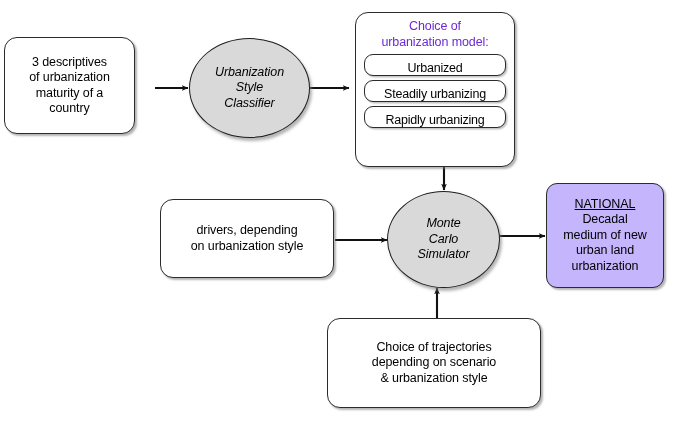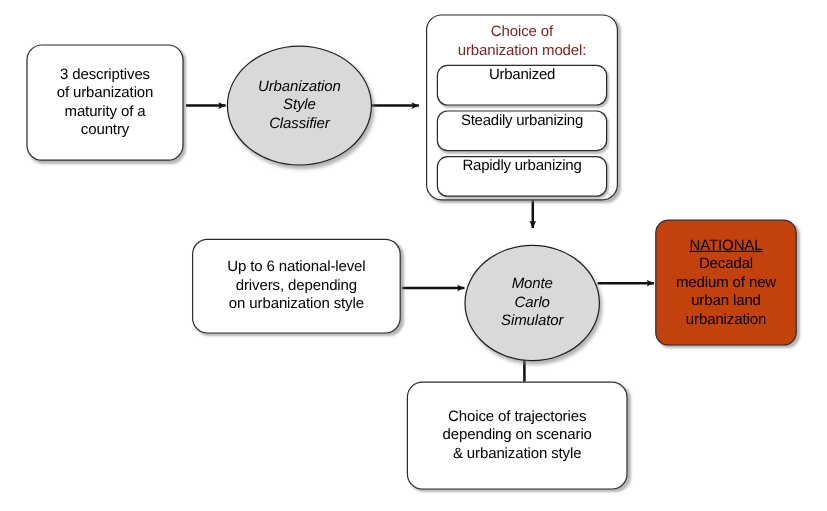--- a/index.html
+++ b/index.html
@@ -53,21 +53,21 @@
   .ellipse {
     background: #d9d9d9;
     border: 1.3px solid #1e1e1e;
     border-radius: 50%;
     box-shadow: 2px 3px 3px rgba(130,130,130,0.6);
     font-style: italic;
   }
 
   
   .gold {
-    background: #c2410c;
+    background: #c4b5fd;
     border: 1.3px solid #2b2b2b;
     border-radius: 11px;
     box-shadow: 2px 2px 2px rgba(120,120,120,0.55);
   }
 
   
   .choice-box {
     position: absolute;
     box-sizing: border-box;
     background: #ffffff;
@@ -76,40 +76,40 @@
     box-shadow: 2px 2px 2px rgba(120,120,120,0.55);
     display: flex;
     flex-direction: column;
     align-items: center;
     padding: 6px 8px 10px 8px;
   }
   .choice-title {
     font-size: 12.5px;
     line-height: 15.5px;
     text-align: center;
-    color: #7f1d1d;
+    color: #6d28d9;
     margin-bottom: 4px;
     letter-spacing: -0.1px;
   }
   .option-list {
     display: flex;
     flex-direction: column;
     gap: 4px;
     width: 100%;
     align-items: center;
   }
   .option {
     box-sizing: border-box;
     width: 100%;
-    height: 34px;
+    height: 22px;
     background: #ffffff;
     border: 1.3px solid #2b2b2b;
     border-radius: 9px;
     display: flex;
-    align-items: flex-start;
+    align-items: flex-end;
     justify-content: center;
     font-size: 12.5px;
     color: #000;
     box-shadow: 1.5px 1.5px 1.5px rgba(130,130,130,0.5);
     letter-spacing: -0.2px;
   }
 
   .underline { text-decoration: underline; }
   .tline { display: block; }
 </style>
@@ -143,21 +143,21 @@
 
     <g>
       <line x1="437" y1="318" x2="437" y2="288" stroke="#111111" stroke-width="2.1" marker-end="url(#arrow)"></line>
     </g>
 
     <g>
       <line x1="498" y1="236" x2="545" y2="236" stroke="#111111" stroke-width="2.1" marker-end="url(#arrow)"></line>
     </g>
   </svg>
 
-  <div class="node rbox" style="left:22px; top:37px; width:131px; height:97px;">
+  <div class="node rbox" style="left:4px; top:37px; width:131px; height:97px;">
     <div>
       <span class="tline">3 descriptives</span>
       <span class="tline">of urbanization</span>
       <span class="tline">maturity of a</span>
       <span class="tline">country</span>
     </div>
   </div>
 
   <div class="node ellipse" style="left:189px; top:38px; width:121px; height:100px;">
     <div>
@@ -180,35 +180,34 @@
         <span>Steadily urbanizing</span>
       </div>
       <div class="option">
         <span>Rapidly urbanizing</span>
       </div>
     </div>
   </div>
 
   <div class="node rbox" style="left:160px; top:199px; width:174px; height:79px;">
     <div>
-      <span class="tline">Up to 6 national-level</span>
       <span class="tline">drivers, depending</span>
       <span class="tline">on urbanization style</span>
     </div>
   </div>
 
-  <div class="node ellipse" style="left:387px; top:204px; width:113px; height:97px;">
+  <div class="node ellipse" style="left:387px; top:191px; width:113px; height:97px;">
     <div>
       <span class="tline">Monte</span>
       <span class="tline">Carlo</span>
       <span class="tline">Simulator</span>
     </div>
   </div>
 
-  <div class="node rbox" style="left:339px; top:318px; width:184px; height:90px;">
+  <div class="node rbox" style="left:327px; top:318px; width:214px; height:90px;">
     <div>
       <span class="tline">Choice of trajectories</span>
       <span class="tline">depending on scenario</span>
       <span class="tline">&amp; urbanization style</span>
     </div>
   </div>
 
   <div class="node gold" style="left:546px; top:183px; width:118px; height:105px;">
     <div>
       <span class="tline underline">NATIONAL</span>

